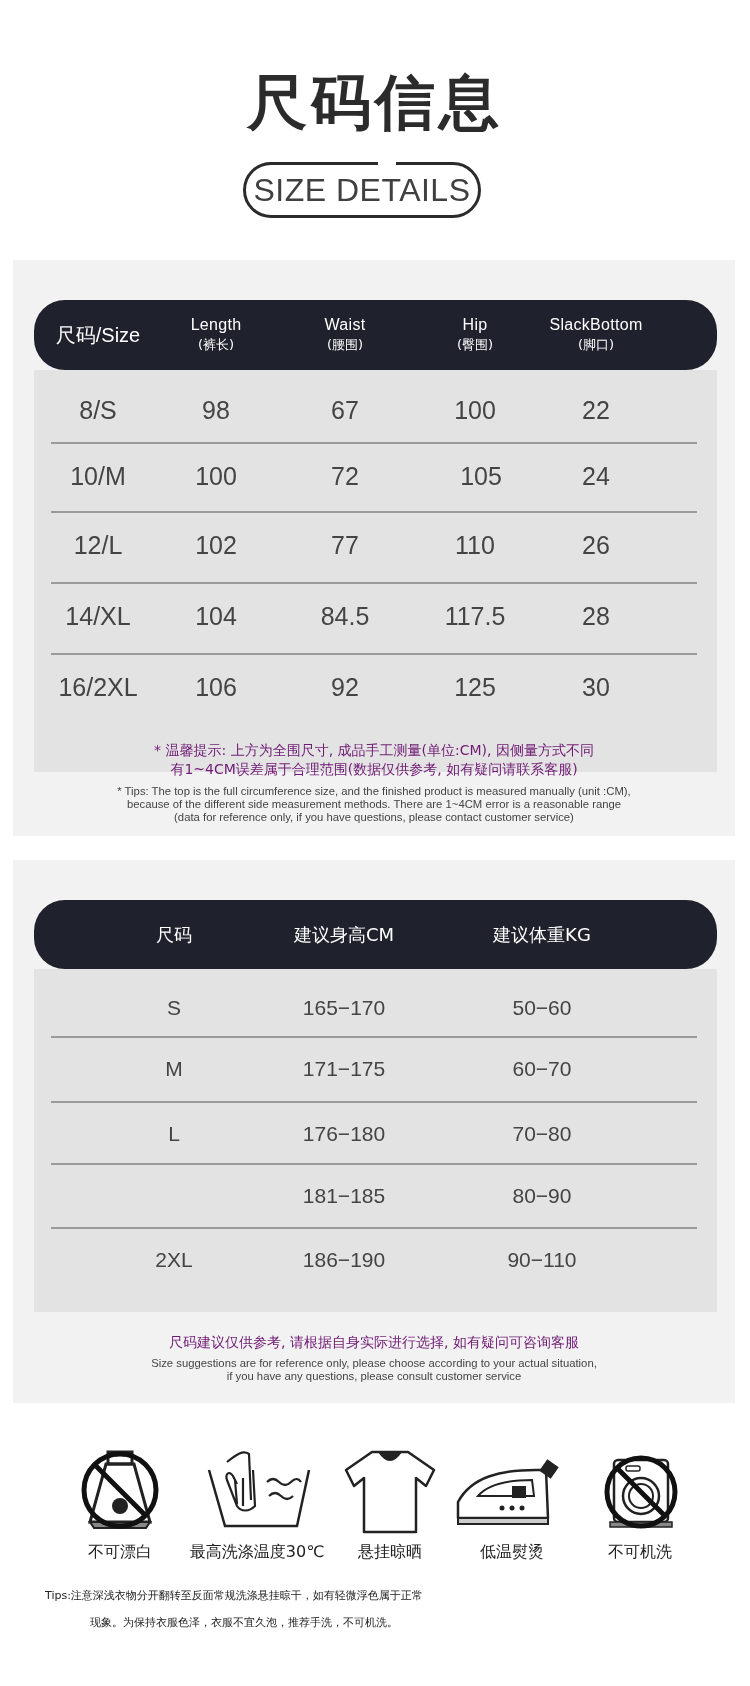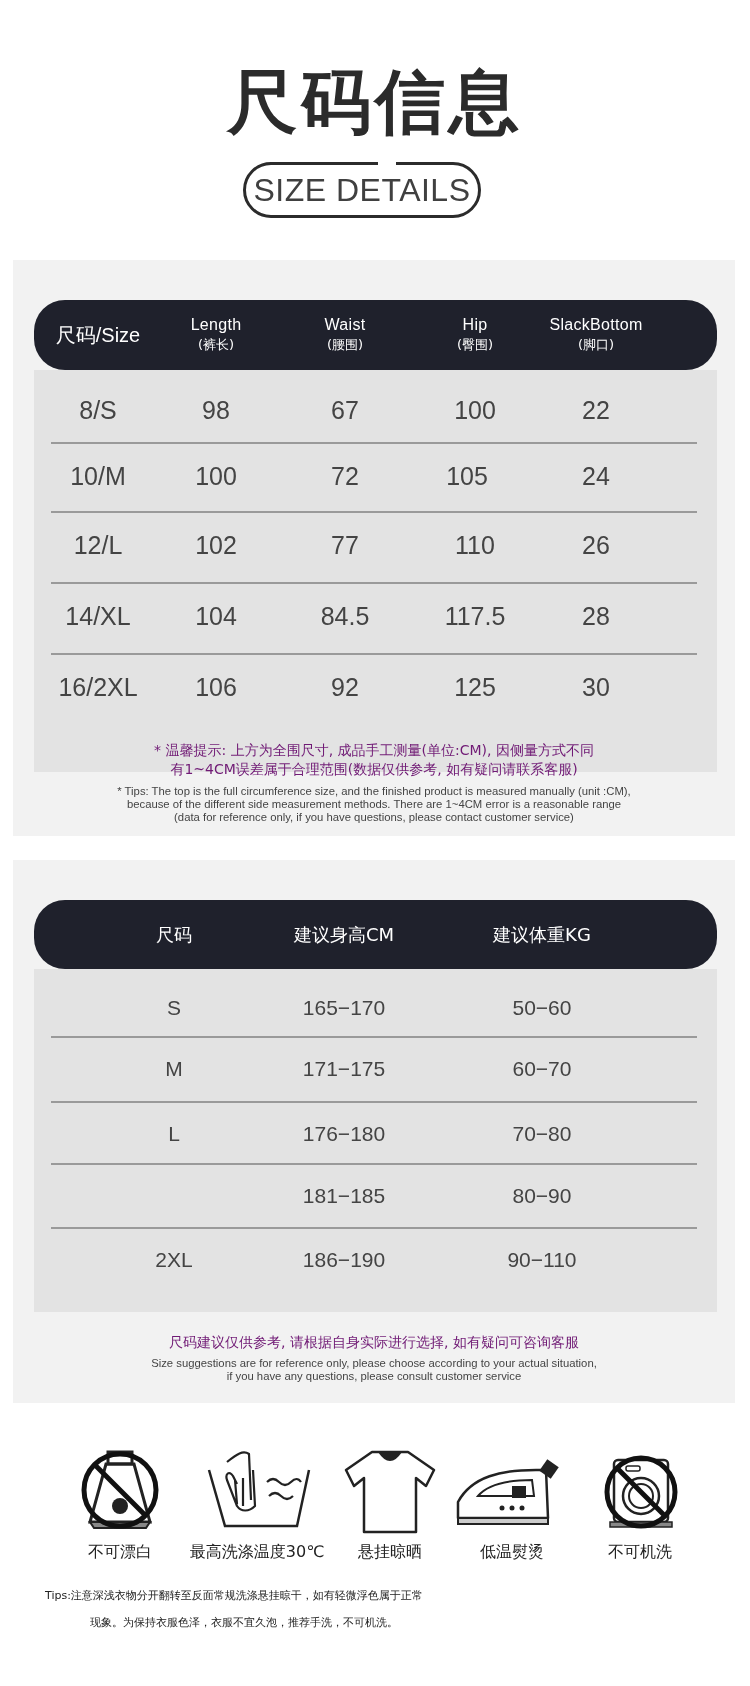--- a/index.html
+++ b/index.html
@@ -1,20 +1,20 @@
 <!DOCTYPE html>
 <html><head>
 <meta charset="utf-8">
 <style>
   * { margin:0; padding:0; box-sizing:border-box; }
   html, body { width:750px; height:1686px; background:#ffffff; overflow:hidden; }
   body { font-family: "DejaVu Sans", "Liberation Sans", sans-serif; color:#333; position:relative; }
 
   .title-cn { position:absolute; left:0; top:52px; width:750px; text-align:center;
-    font-size:70px; font-weight:bold; color:#2b2b2b; letter-spacing:4px; line-height:100px; }
+    font-size:60px; font-weight:bold; color:#2b2b2b; letter-spacing:4px; line-height:100px; }
   .title-pill { position:absolute; left:243px; top:162px; width:238px; height:56px;
     border:3px solid #2b2b2b; border-radius:30px; text-align:center;
     font-family:"Liberation Sans", sans-serif; font-size:32px; color:#404040; line-height:50px; letter-spacing:0.5px; }
   .title-pill .gap { position:absolute; left:132px; top:-5px; width:18px; height:8px; background:#fff; }
 
   .panel { position:absolute; left:13px; width:722px; background:#f2f2f2; }
   .panel1 { top:260px; height:576px; }
   .panel2 { top:860px; height:543px; }
 
   .thead { position:absolute; left:21px; width:683px; background:#1f212c; color:#fff;border-radius:31px; }
@@ -88,21 +88,21 @@
       <div class="cell" style="left:128px;width:108px;">98</div>
       <div class="cell" style="left:236px;width:150px;">67</div>
       <div class="cell" style="left:386px;width:110px;">100</div>
       <div class="cell" style="left:496px;width:132px;">22</div>
     </div>
     <div class="divider" style="top:72px;"></div>
     <div class="row p1row" style="top:74px;height:64px;">
       <div class="cell" style="left:0;width:128px;">10/M</div>
       <div class="cell" style="left:128px;width:108px;">100</div>
       <div class="cell" style="left:236px;width:150px;">72</div>
-      <div class="cell" style="left:378px;width:110px;text-align:center;">105</div>
+      <div class="cell" style="left:392px;width:110px;text-align:center;">105</div>
       <div class="cell" style="left:496px;width:132px;">24</div>
     </div>
     <div class="divider" style="top:141px;"></div>
     <div class="row p1row" style="top:143px;height:64px;">
       <div class="cell" style="left:0;width:128px;">12/L</div>
       <div class="cell" style="left:128px;width:108px;">102</div>
       <div class="cell" style="left:236px;width:150px;">77</div>
       <div class="cell" style="left:386px;width:110px;">110</div>
       <div class="cell" style="left:496px;width:132px;">26</div>
     </div>

